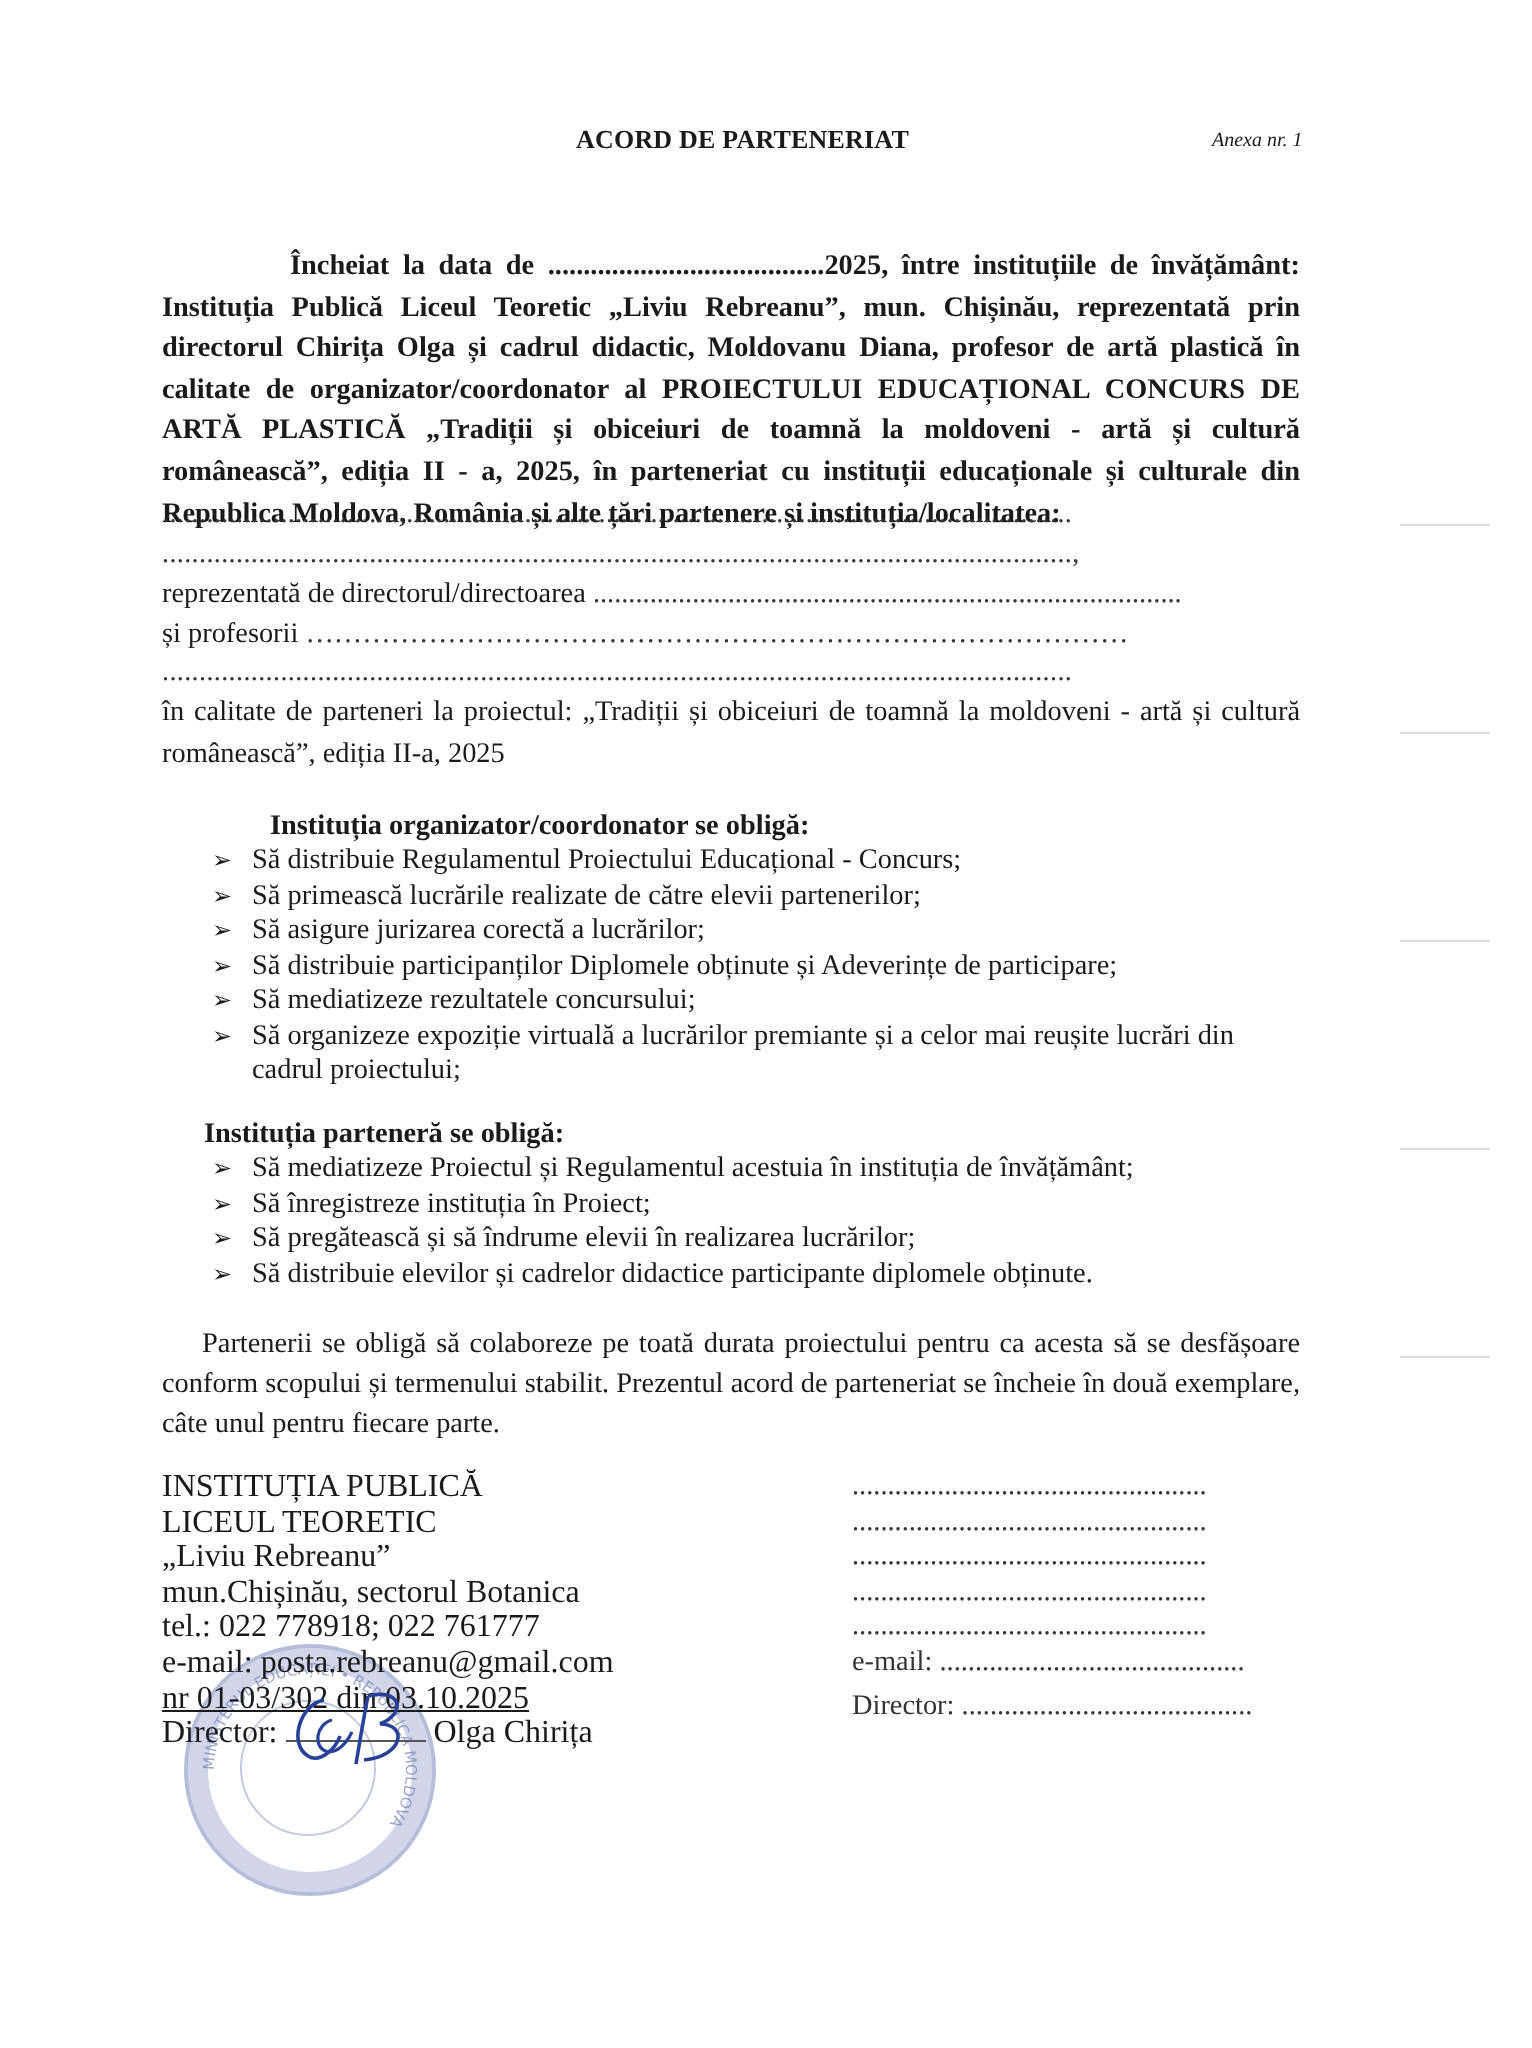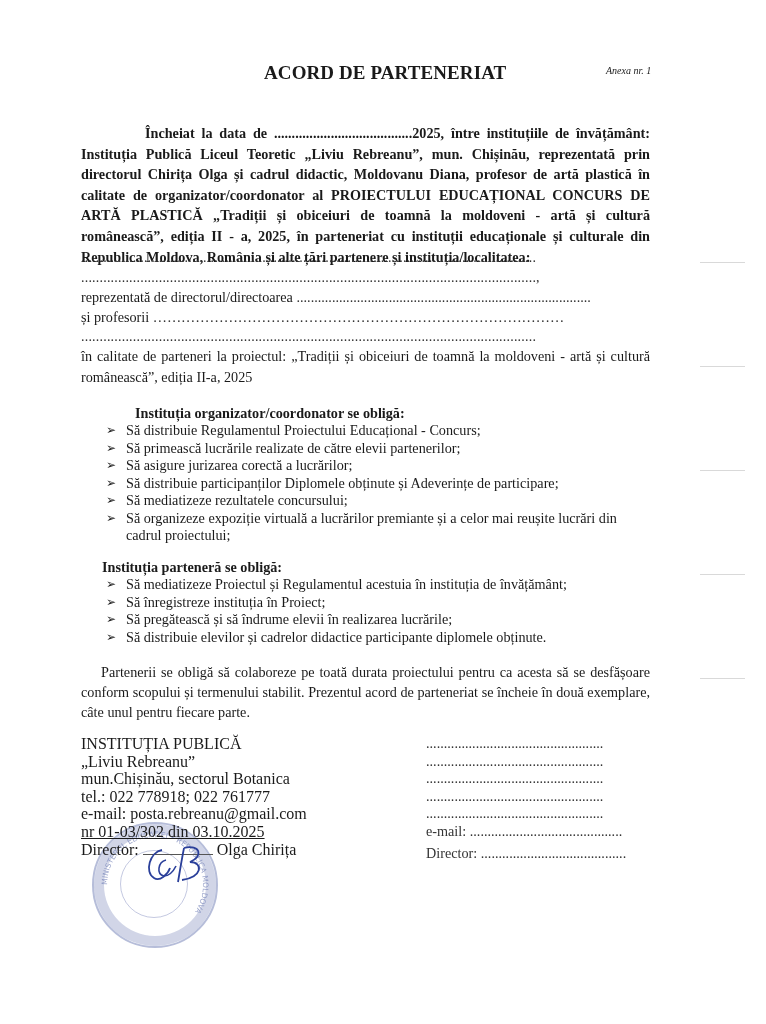--- a/index.html
+++ b/index.html
@@ -1,19 +1,19 @@
 <!DOCTYPE html>
 <html><head>
 <meta charset="utf-8">
 <style>
   html, body { margin:0; padding:0; background:#ffffff; }
   body { width:766px; height:1024px; position:relative; overflow:hidden;
          font-family:"Liberation Serif", "DejaVu Serif", serif; color:#1a1a1a; }
   .page { position:absolute; left:0; top:0; width:766px; height:1024px; }
-  .title { position:absolute; left:264px; top:62px; font-weight:bold; font-size:19px; letter-spacing:0.1px; }
+  .title { position:absolute; left:288px; top:62px; font-weight:bold; font-size:13px; letter-spacing:0.1px; }
   .annex { position:absolute; left:606px; top:65px; font-style:italic; font-size:10px; }
   .body { position:absolute; left:81px; width:569px; font-size:14.2px; line-height:20.6px; }
   .intro { top:123px; text-align:justify; text-align-last:left;font-weight:bold; }
   .intro .indent { display:inline-block; width:64px; }
   .dots { position:absolute; left:81px; width:569px; font-size:14px; line-height:20px; white-space:nowrap; overflow:hidden; }
   .dotline { letter-spacing:0.2px; color:#333; }
   .fill-row { position:absolute; left:81px; width:569px; font-size:14.2px; white-space:nowrap; overflow:hidden; }
   .fill-row .dotfill { color:#333; }
   .partners { position:absolute; left:81px; width:569px; top:346px; font-size:14.2px; line-height:20.6px; text-align:justify; }
   .section-head { position:absolute; left:102px; font-weight:bold; font-size:14.2px; }
@@ -63,38 +63,39 @@
     <li><span class="bullet">➢</span><span>Să asigure jurizarea corectă a lucrărilor;</span></li>
     <li><span class="bullet">➢</span><span>Să distribuie participanților Diplomele obținute și Adeverințe de participare;</span></li>
     <li><span class="bullet">➢</span><span>Să mediatizeze rezultatele concursului;</span></li>
     <li><span class="bullet">➢</span><span>Să organizeze expoziție virtuală a lucrărilor premiante și a celor mai reușite lucrări din cadrul proiectului;</span></li>
   </ul>
 
   <div class="section-head" style="top:559px;">Instituția parteneră se obligă:</div>
   <ul class="olist" style="top:576px;">
     <li><span class="bullet">➢</span><span>Să mediatizeze Proiectul și Regulamentul acestuia în instituția de învățământ;</span></li>
     <li><span class="bullet">➢</span><span>Să înregistreze instituția în Proiect;</span></li>
-    <li><span class="bullet">➢</span><span>Să pregătească și să îndrume elevii în realizarea lucrările;</span></li>
+    <li><span class="bullet">➢</span><span>Să pregătească și să îndrume elevii în realizarea lucrărilor;</span></li>
     <li><span class="bullet">➢</span><span>Să distribuie elevilor și cadrelor didactice participante diplomele obținute.</span></li>
   </ul>
 
   <div class="closing"><span class="indent"></span><span>Partenerii se obligă să colaboreze pe toată durata proiectului pentru ca acesta să se desfășoare conform scopului și termenului stabilit. Prezentul acord de parteneriat se încheie în două exemplare, câte unul pentru fiecare parte.</span></div>
 
   <div class="stamp">
     <div class="stamp-inner"></div>
     <svg class="stamp-text" viewBox="0 0 122 122">
       <defs>
           <path id="ring" d="M61,61 m-48,0 a48,48 0 1,1 96,0 a48,48 0 1,1 -96,0"></path>
         </defs>
       <text fill="rgba(90,105,170,0.75)" font-size="7.5"><textPath href="#ring">MINISTERUL EDUCAȚIEI • REPUBLICA MOLDOVA</textPath></text>
     </svg>
   </div>
 
   <div class="left-block">
     <div>INSTITUȚIA PUBLICĂ</div>
+    <div>LICEUL TEORETIC</div>
     <div>„Liviu Rebreanu”</div>
     <div>mun.Chișinău, sectorul Botanica</div>
     <div>tel.: 022 778918; 022 761777</div>
     <div>e-mail: posta.rebreanu@gmail.com</div>
     <div class="u">nr 01-03/302 din 03.10.2025</div>
     <div>
       <span>Director:</span>
       <span style="display:inline-block;width:70px;border-bottom:1px solid #555;"></span>
       <span>Olga Chirița</span>
     </div>

